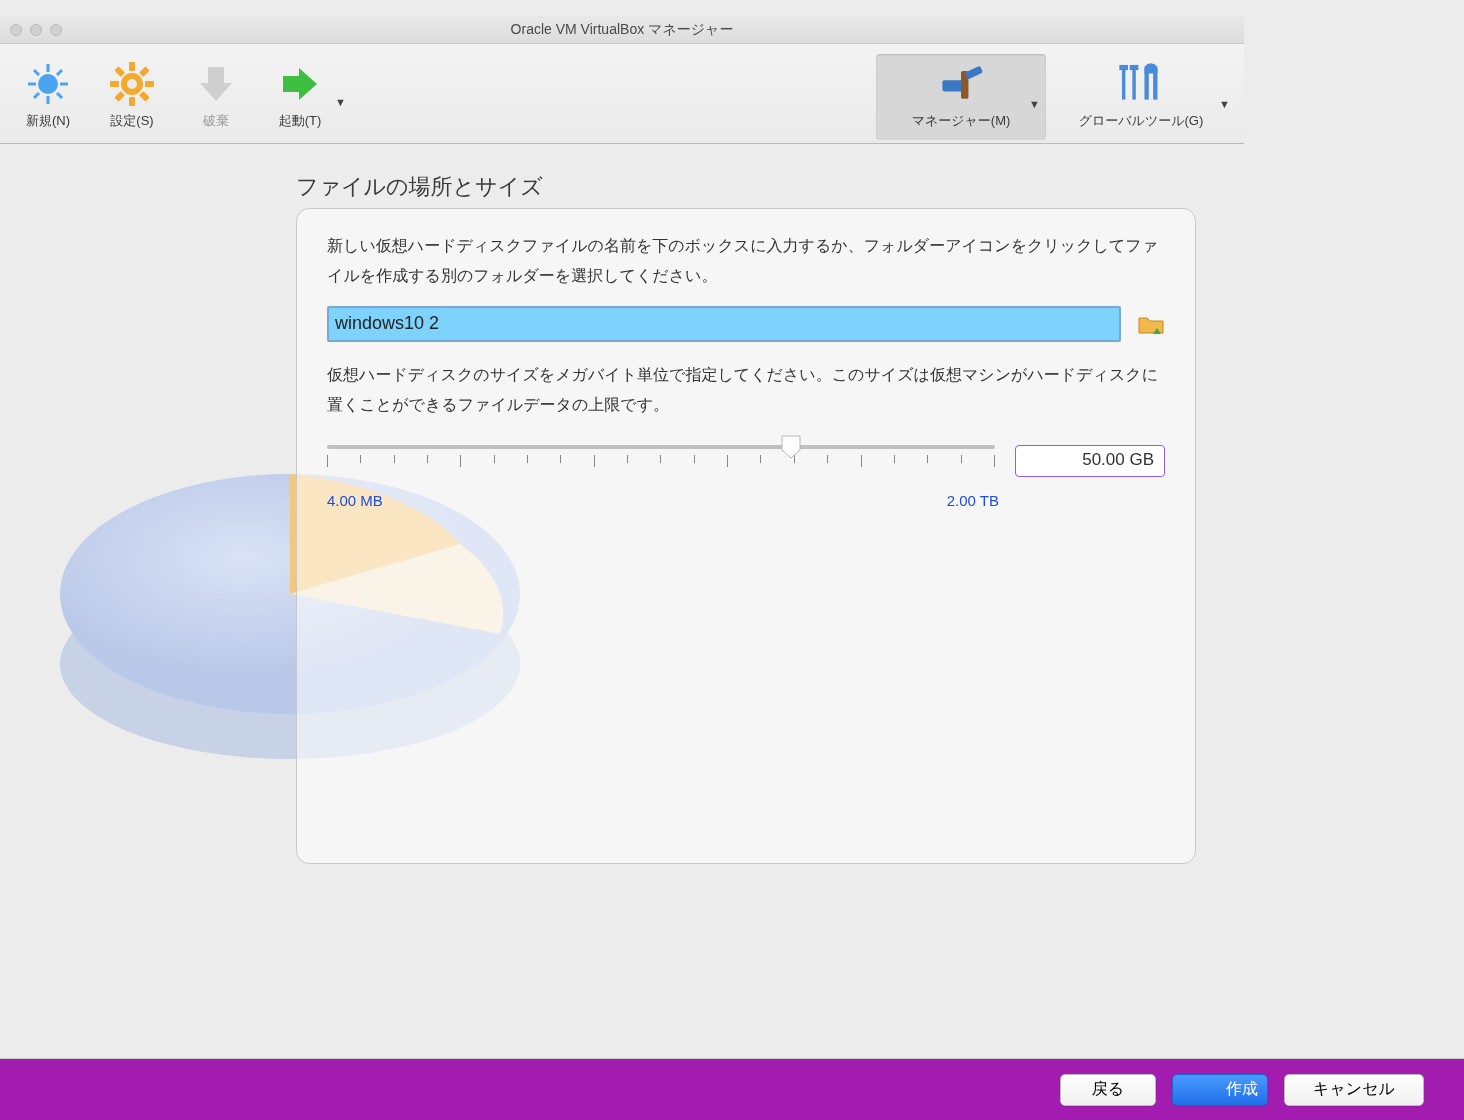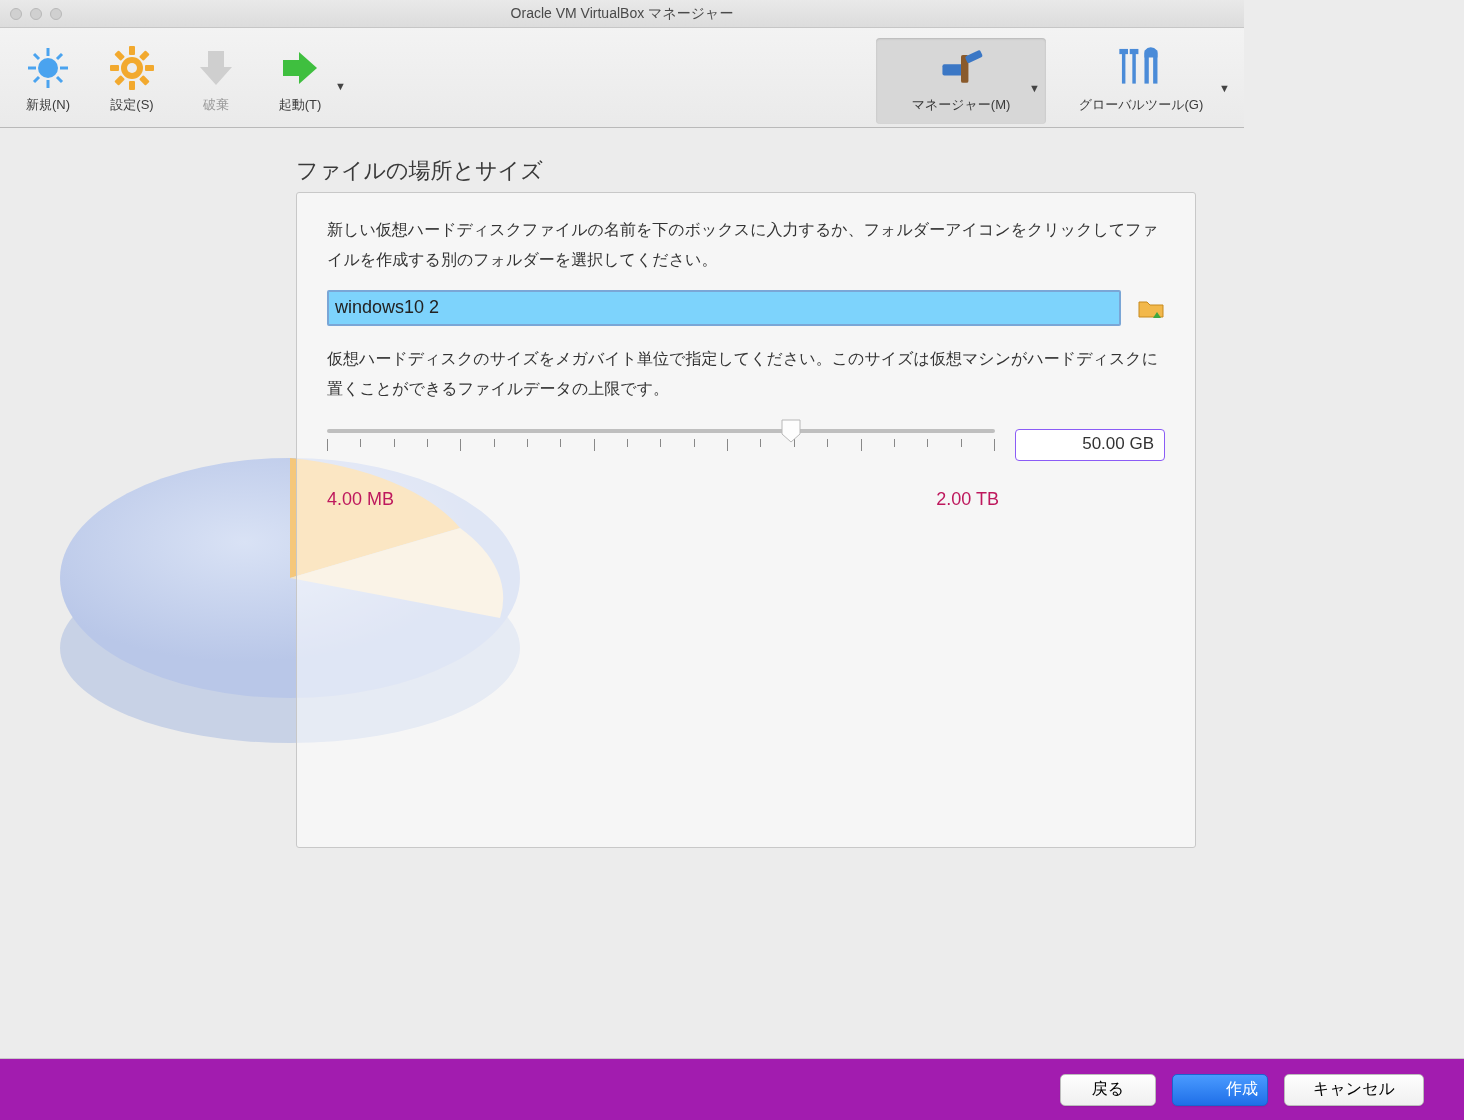--- a/index.html
+++ b/index.html
@@ -15,20 +15,21 @@
       overflow: hidden;
     }
     
     .titlebar {
       height: 28px;
       background: linear-gradient(#e9e9e9, #dcdcdc);
       border-bottom: 1px solid #c6c6c6;
       display: flex;
       align-items: center;
       position: relative;
+      margin-top: 16px;
     }
     .traffic-lights {
       display: flex;
       gap: 8px;
       padding-left: 10px;
     }
     .traffic-dot {
       width: 12px;
       height: 12px;
       border-radius: 50%;
@@ -131,21 +132,21 @@
       font-weight: 400;
     }
     .sheet {
       position: absolute;
       left: 296px;
       top: 64px;
       width: 900px;
       height: 656px;
       background: rgba(255,255,255,0.55);
       border: 1px solid #c8c8c8;
-      border-radius: 3px;
+      border-radius: 13px;
       padding: 22px 30px;
       font-size: 16px;
       color: #333;
       line-height: 1.9;
     }
     .desc1 {
       margin-bottom: 14px;
     }
     .file-row {
       display: flex;
@@ -222,23 +223,23 @@
       background: #fff;
       display: flex;
       align-items: center;
       justify-content: flex-end;
       padding: 0 10px;
       font-size: 17px;
     }
     .slider-labels {
       display: flex;
       justify-content: space-between;
-      font-size: 18px;
-      color: #be185d;
-      margin-top: 15px;
+      font-size: 15px;
+      color: #1d4ed8;
+      margin-top: 4px;
       width: 672px;
     }
     
     .footer {
       position: absolute;
       left: 0; right: 0; bottom: 0;
       height: 62px;
       border-top: 1px solid #c8c8c8;
       background: #a21caf;
       display: flex;

